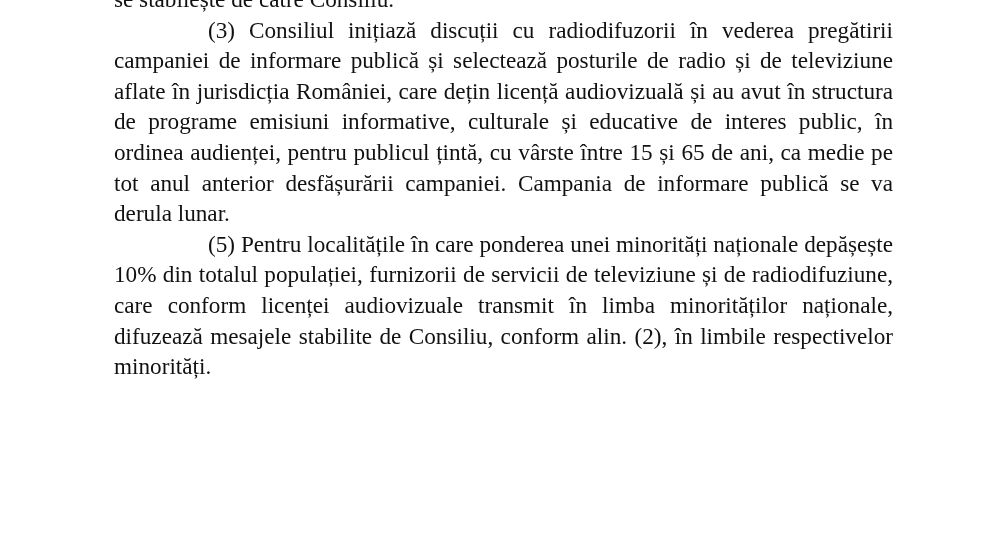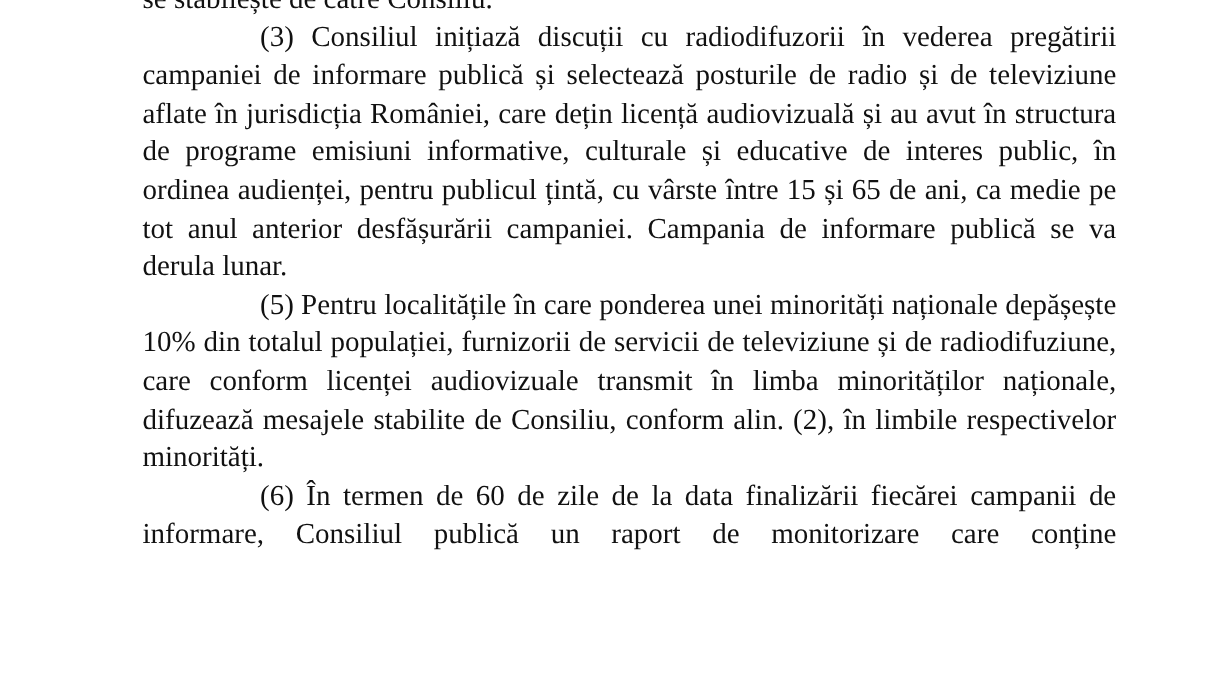--- a/index.html
+++ b/index.html
@@ -36,14 +36,13 @@
       text-align-last: left;
     }
   </style>
 </head>
 <body>
 
 <div class="page">
   <p class="para line-tail">se stabilește de către Consiliu.</p>
   <p class="para indent">(3) Consiliul inițiază discuții cu radiodifuzorii în vederea pregătirii campaniei de informare publică și selectează posturile de radio și de televiziune aflate în jurisdicția României, care dețin licență audiovizuală și au avut în structura de programe emisiuni informative, culturale și educative de interes public, în ordinea audienței, pentru publicul țintă, cu vârste între 15 și 65 de ani, ca medie pe tot anul anterior desfășurării campaniei. Campania de informare publică se va derula lunar.</p>
   <p class="para indent">(5) Pentru localitățile în care ponderea unei minorități naționale depășește 10% din totalul populației, furnizorii de servicii de televiziune și de radiodifuziune, care conform licenței audiovizuale transmit în limba minorităților naționale, difuzează mesajele stabilite de Consiliu, conform alin. (2), în limbile respectivelor minorități.</p>
-  <p class="para indent" style="text-align-last: justify;">(6) În termen de 60 de zile de la data finalizării fiecărei campanii de informare, Consiliul publică un raport de monitorizare care conține</p>
 </div>
 
 </body></html>

